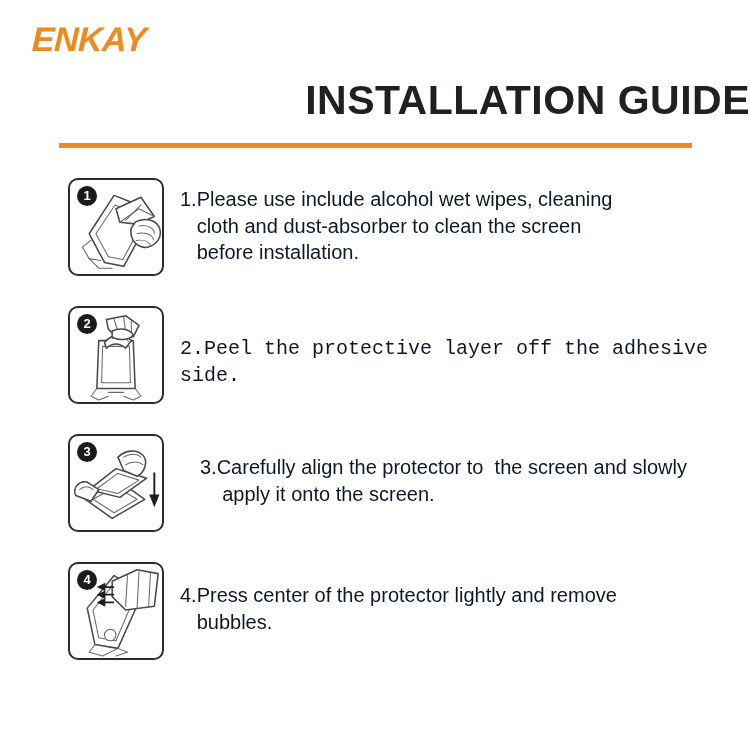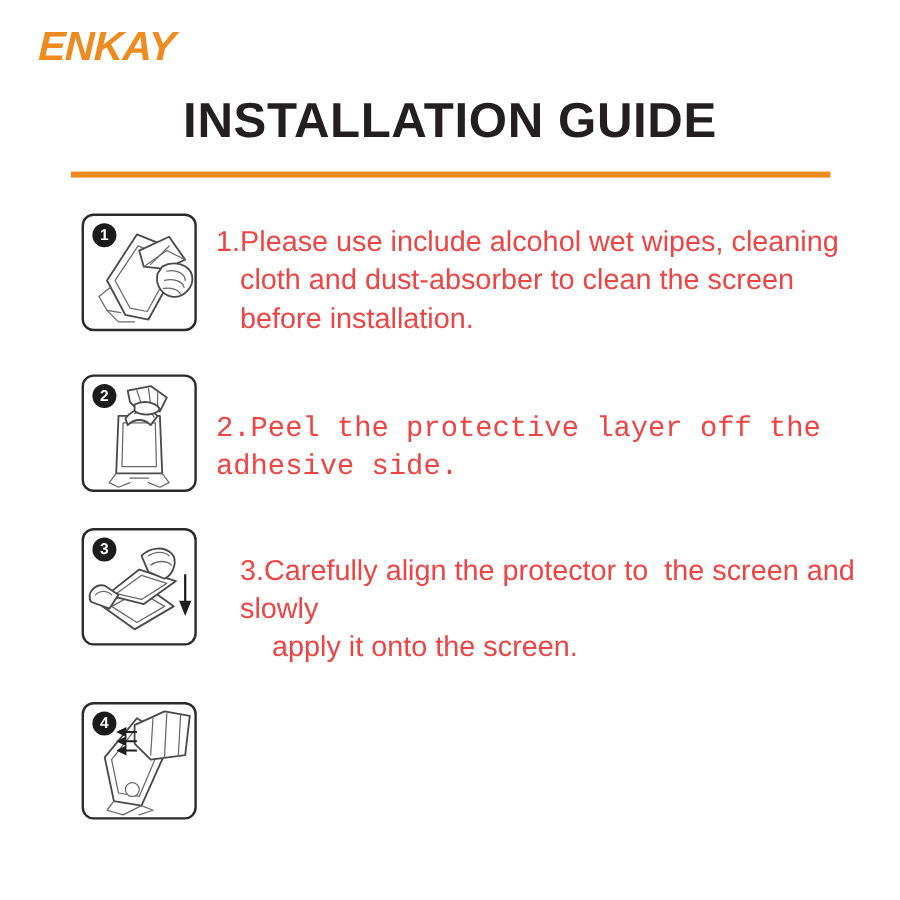--- a/index.html
+++ b/index.html
@@ -33,21 +33,21 @@
     display: inline-block;
     transform: skewX(-2deg);
   }
 
   
   .title {
     position: absolute;
     left: 0;
     right: 0;
     top: 78px;
-    text-align: center;
+    text-align: right;
     font-family: "Liberation Sans", sans-serif;
     font-weight: bold;
     font-size: 41px;
     letter-spacing: 0.5px;
     color: #231f20;
     line-height: 1.1;
   }
 
   .rule {
     position: absolute;
@@ -103,22 +103,22 @@
     font-weight: bold;
     line-height: 20px;
     text-align: center;
     z-index: 3;
   }
   .step-text {
     flex: 1 1 auto;
     margin-left: 16px;
     padding-right: 30px;
     font-family: "Liberation Sans", sans-serif;
-    font-size: 24px;
-    color: #ef4444;
+    font-size: 20px;
+    color: #0f172a;
     line-height: 1.33;
     white-space: pre-wrap;
   }
 
   
   .step-1 { margin-top: 0px; }
   .step-1 .step-text { padding-top: 8px; }
   .step-2 { margin-top: 30px; }
   .step-2 .step-text { padding-top: 30px; font-family: Liberation Mono, monospace; }
   .step-3 { margin-top: 30px; }
@@ -246,15 +246,17 @@
         <g>
           <line class="arrow" x1="46" y1="24" x2="34" y2="24" stroke="#1f1f1f" stroke-width="1.6"></line>
           <polygon class="arrow" points="36,21 36,27 30,24"></polygon>
           <line class="arrow" x1="46" y1="32" x2="34" y2="32" stroke="#1f1f1f" stroke-width="1.6"></line>
           <polygon class="arrow" points="36,29 36,35 30,32"></polygon>
           <line class="arrow" x1="46" y1="40" x2="34" y2="40" stroke="#1f1f1f" stroke-width="1.6"></line>
           <polygon class="arrow" points="36,37 36,43 30,40"></polygon>
         </g>
       </svg>
     </div>
+    <div class="step-text">4.Press center of the protector lightly and remove
+   bubbles.</div>
   </div>
 
 </div>
 
 </body></html>

